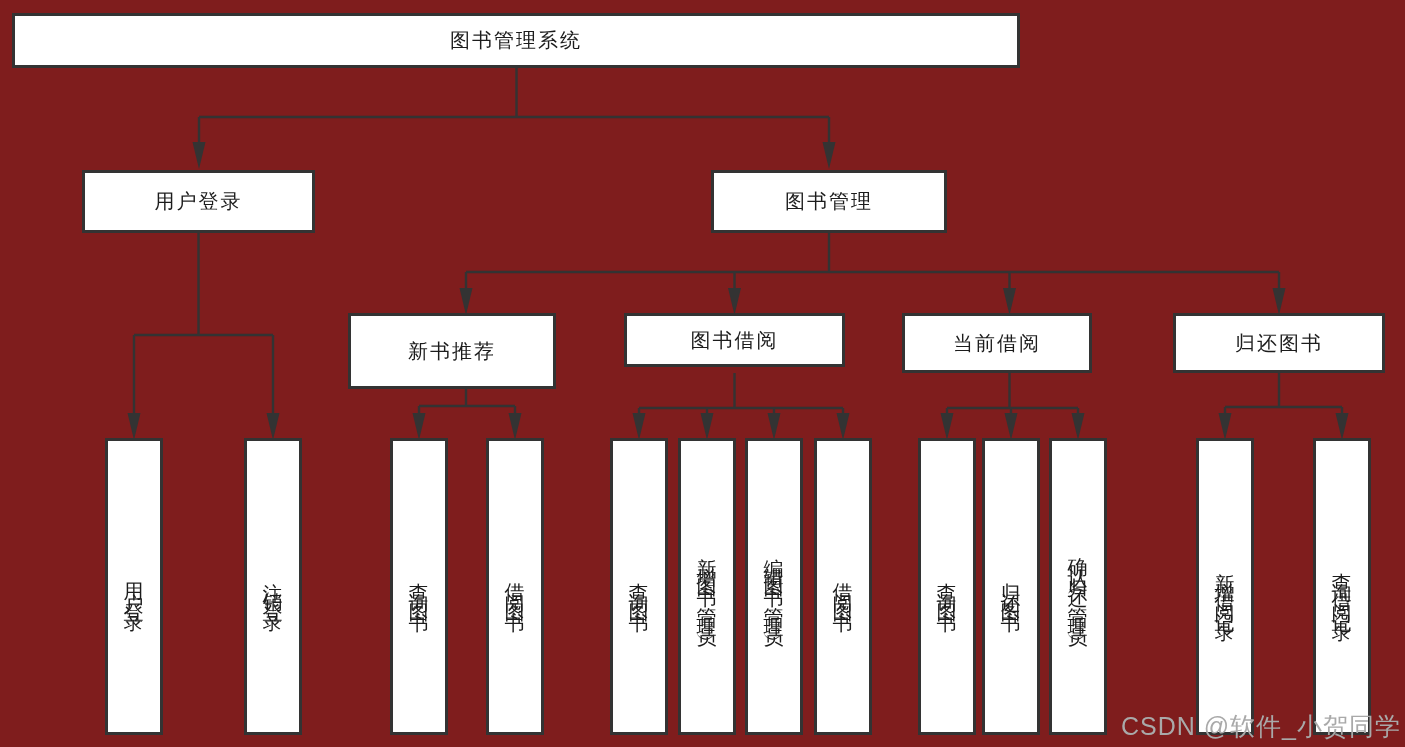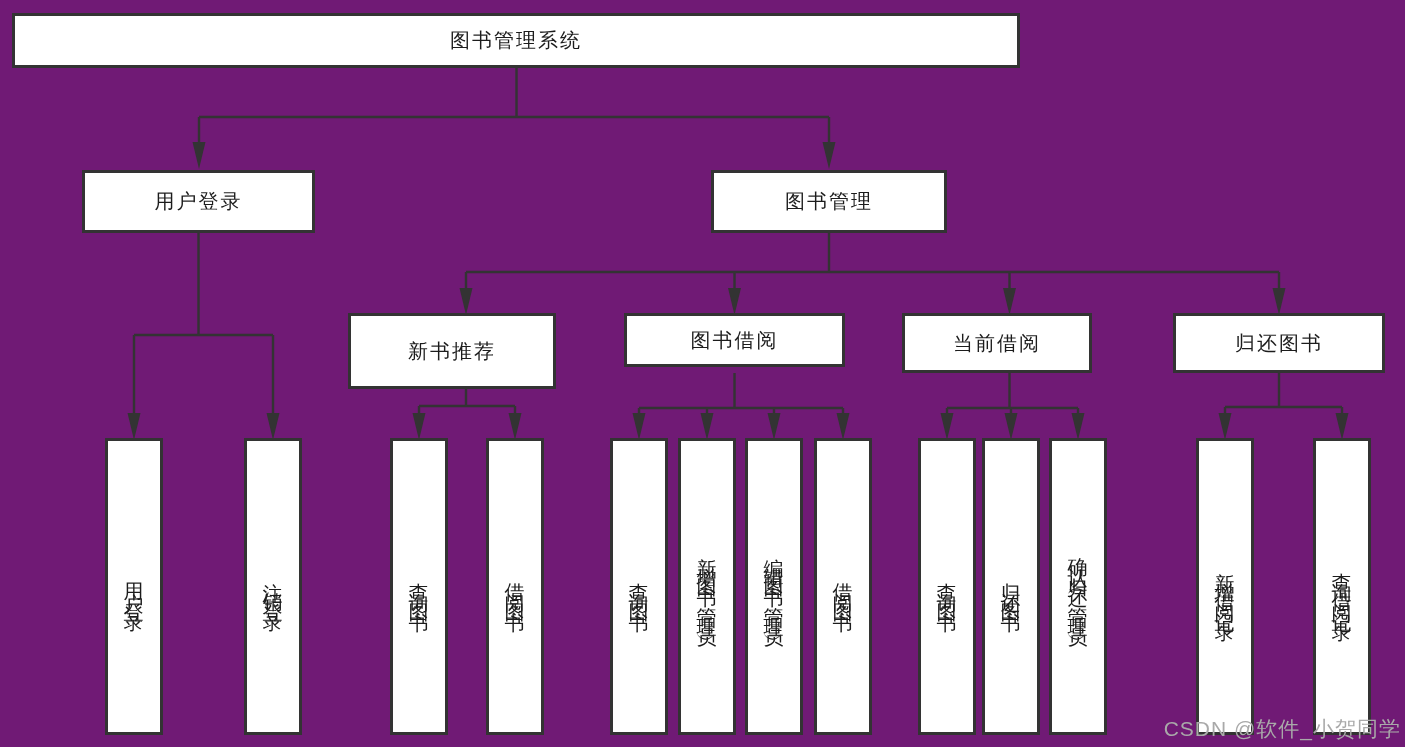--- a/index.html
+++ b/index.html
@@ -1,34 +1,34 @@
 <!DOCTYPE html>
 <html><head>
 <meta charset="utf-8">
 <style>
   html,body { margin:0; padding:0; background:#ffffff; }
   .stage {
-    position:relative; width:1405px; height:747px; background:#701a75;
+    position:relative; width:1405px; height:747px; background:#7f1d1d;
     overflow:hidden; font-family:"Liberation Sans", sans-serif;
   }
   .wires { position:absolute; left:0; top:0; width:1405px; height:747px; }
   .node {
     position:absolute; box-sizing:border-box;
     border:3px solid #333333; background:#ffffff;
     display:flex; align-items:center; justify-content:center;
     color:#1c1c1c;
   }
   .hnode { font-size:20px; letter-spacing:2px; }
   .vnode .vtext {
     writing-mode:vertical-rl; text-orientation:mixed;
     font-size:20px; letter-spacing:10px; line-height:1;
   }
   .watermark {
     position:absolute; right:4px; bottom:4px;
-    font-size:21px; color:#a9a9a9; letter-spacing:1px; z-index:5;
+    font-size:25px; color:#a9a9a9; letter-spacing:1px; z-index:5;
   }
 </style>
 </head>
 <body>
 
 <div class="stage">
 
   <svg class="wires" width="1405" height="747" viewBox="0 0 1405 747">
     <g stroke="#333333" stroke-width="2.4" fill="none">
 

